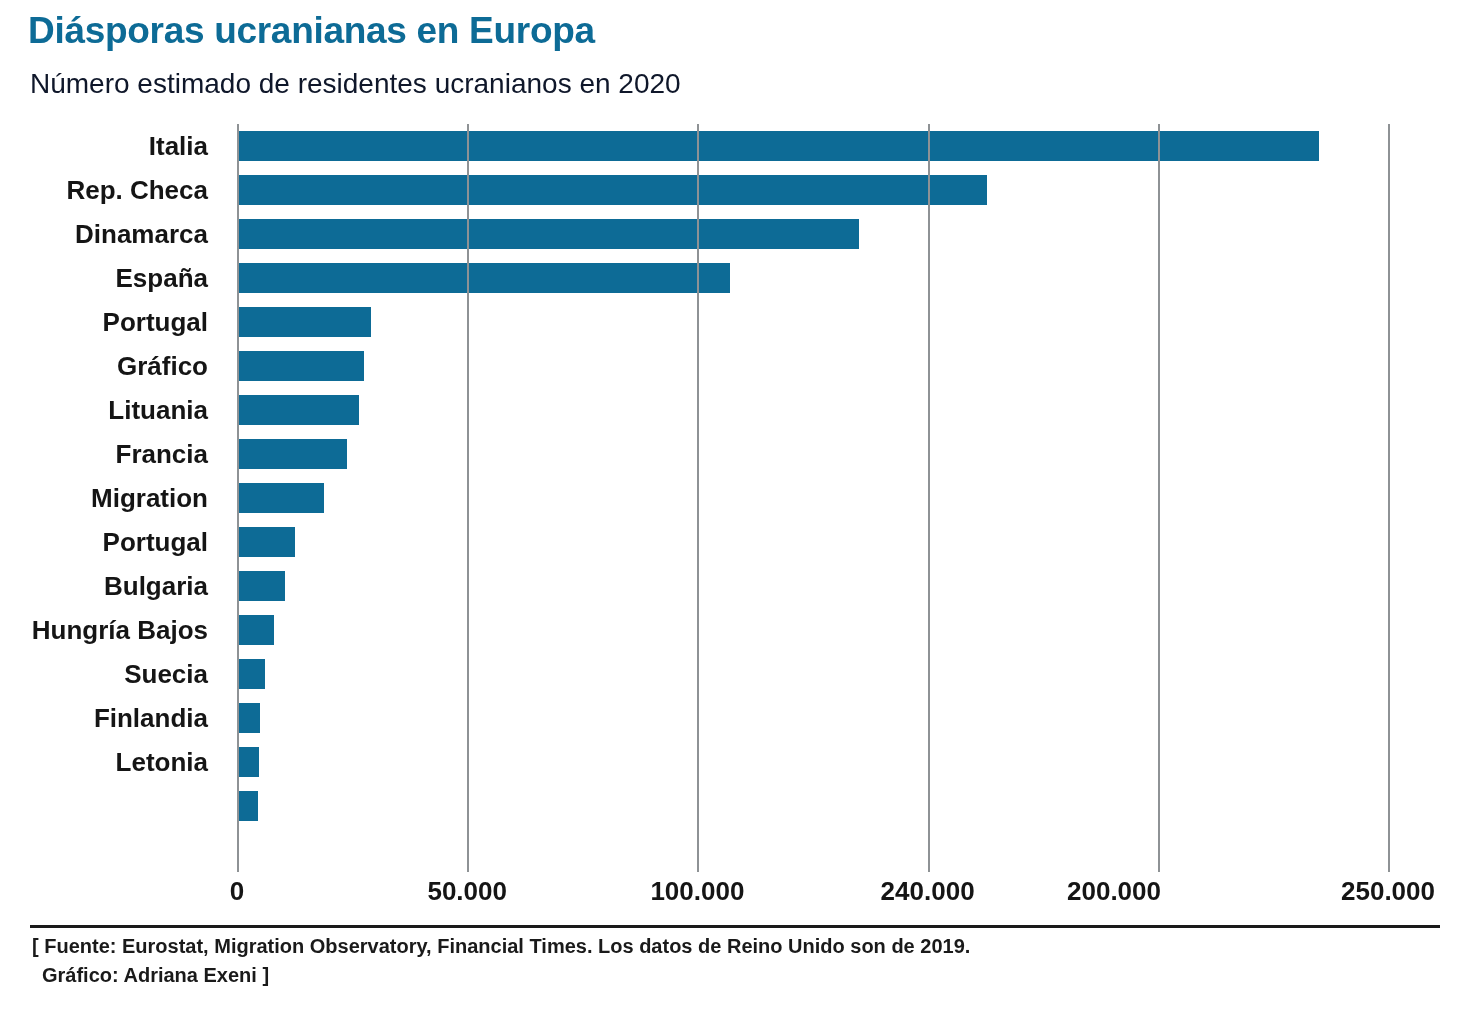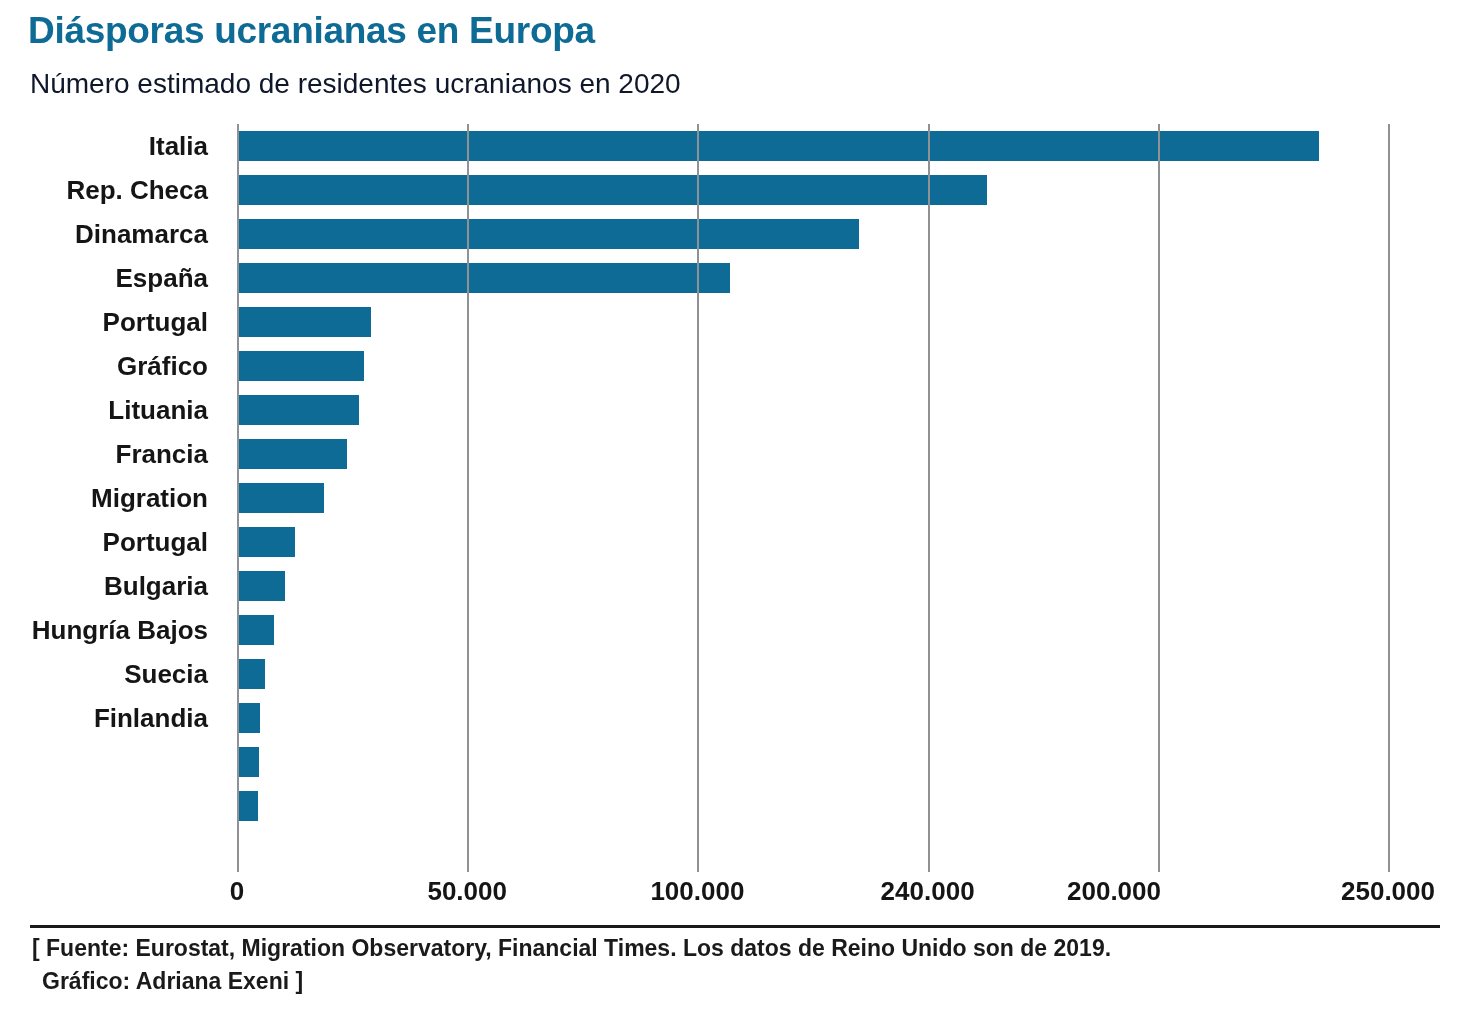--- a/index.html
+++ b/index.html
@@ -136,21 +136,21 @@
     top: 925px;
     width: 1410px;
     height: 3px;
     background: #1a1a1a;
   }
   .source {
     position: absolute;
     left: 32px;
     top: 932px;
     width: 1400px;
-    font-size: 23px;
+    font-size: 20px;
     line-height: 1.45;
     font-weight: bold;
     color: #1a1a1a;
   }
   .source .line2 { padding-left: 10px; }
 </style>
 </head>
 <body>
 
 <div class="page">
@@ -167,20 +167,21 @@
         <div class="cat-row">Portugal</div>
         <div class="cat-row">Gráfico</div>
         <div class="cat-row">Lituania</div>
         <div class="cat-row">Francia</div>
         <div class="cat-row">Migration</div>
         <div class="cat-row">Portugal</div>
         <div class="cat-row">Bulgaria</div>
         <div class="cat-row">Hungría Bajos</div>
         <div class="cat-row">Suecia</div>
         <div class="cat-row">Finlandia</div>
+        <div class="cat-row">Letonia</div>
       </div>
     <div class="plot">
       <div class="axis-vertical"></div>
       <div class="rows">
           <div class="row">
             <div class="bar" title="Italia: 235000" style="width: 1081.94px; background: rgb(13, 107, 150);"></div>
           </div>
           <div class="row">
             <div class="bar" title="Rep. Checa: 163000" style="width: 750.452px; background: rgb(13, 107, 150);"></div>
           </div>

